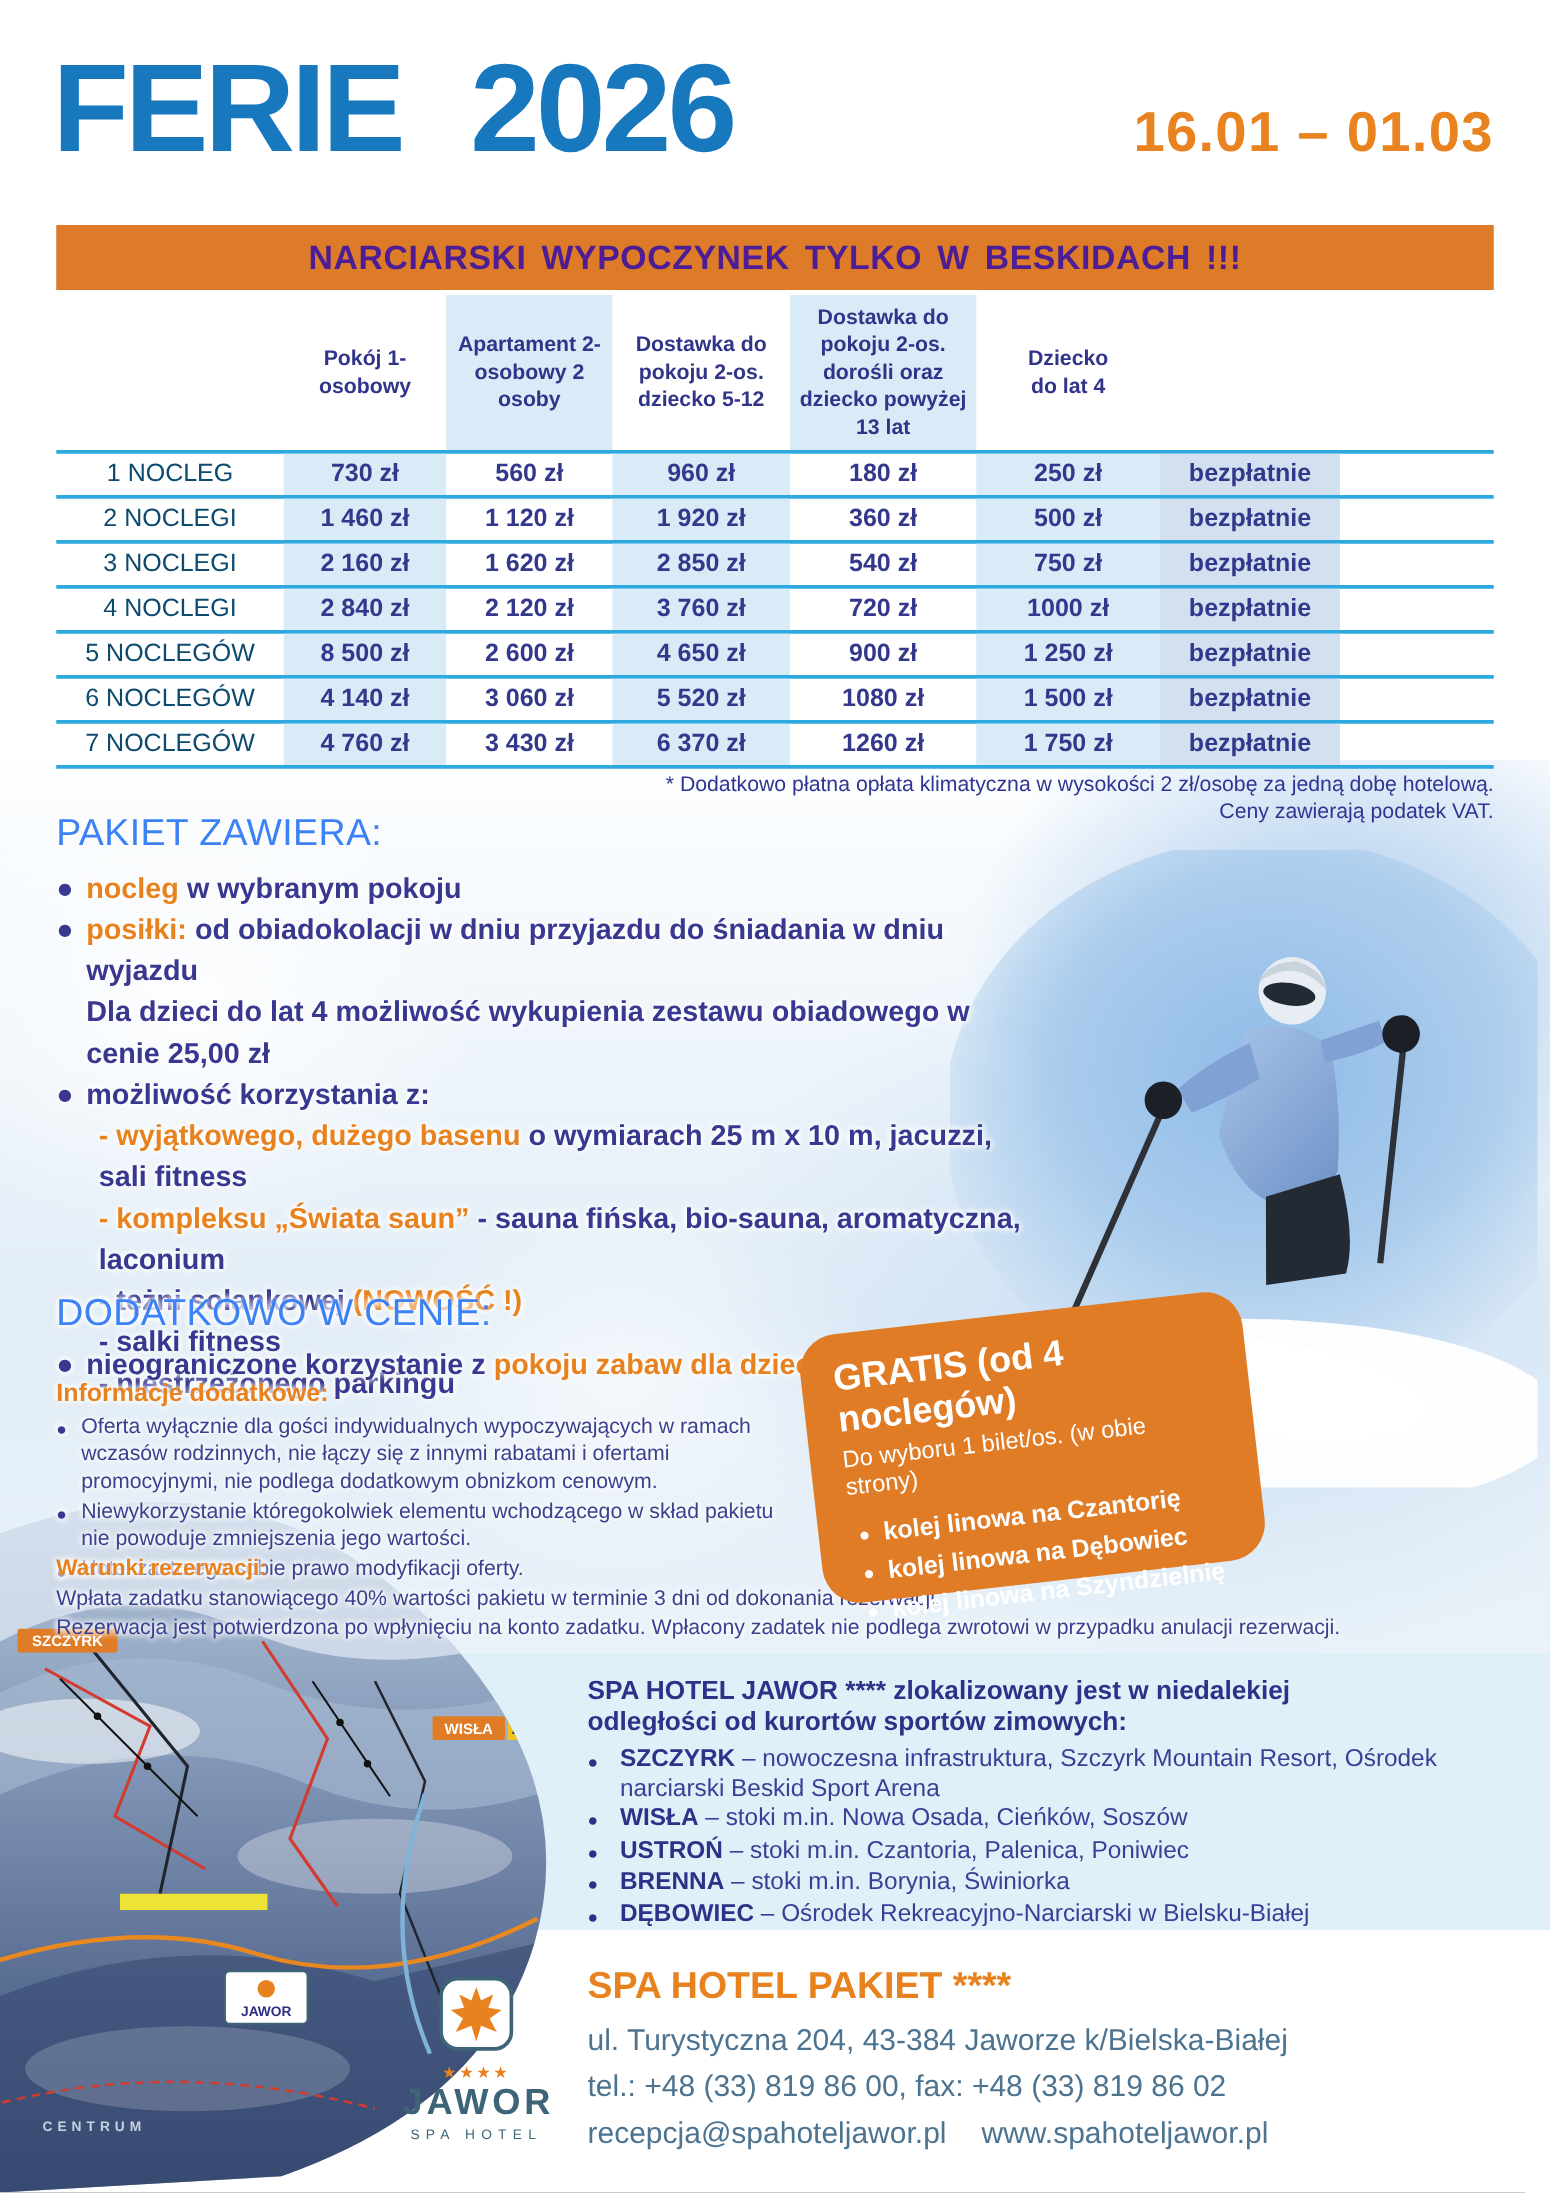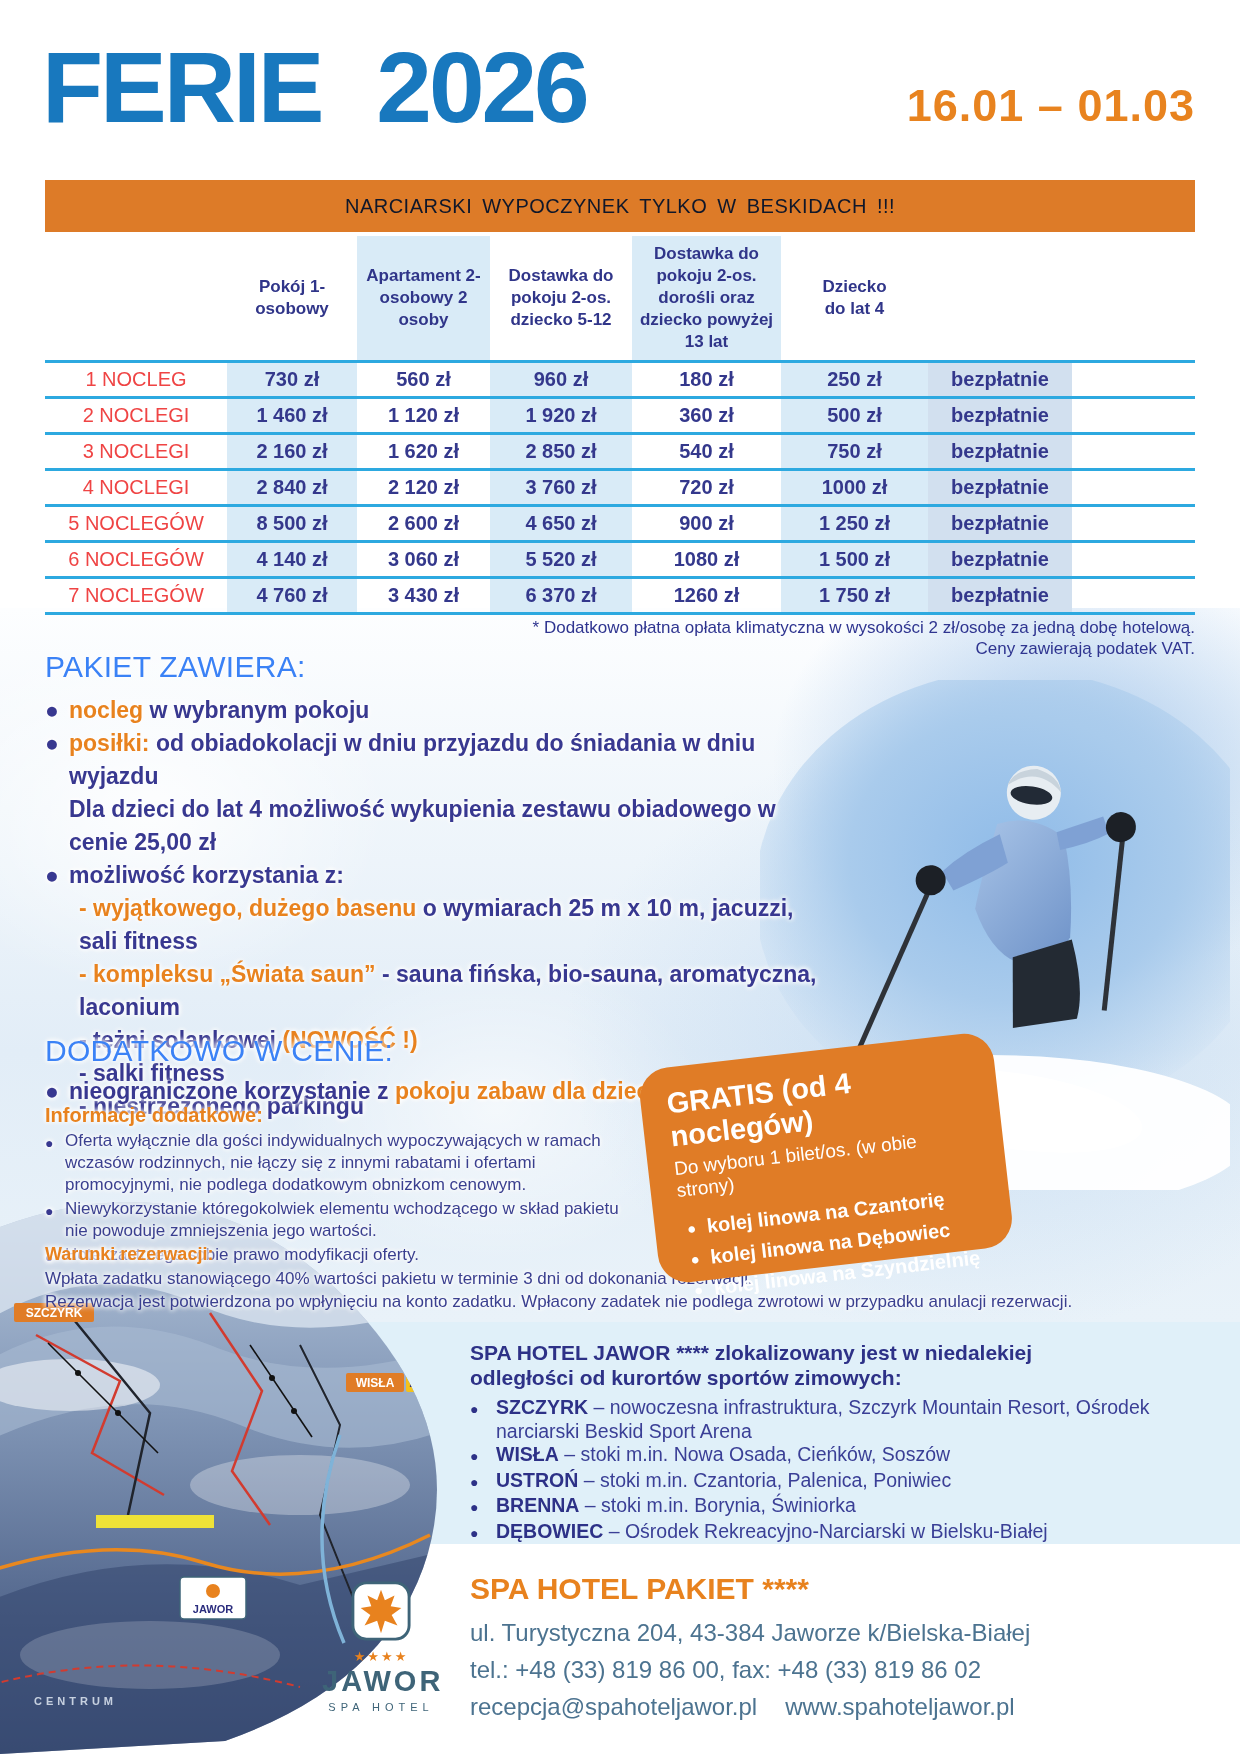--- a/index.html
+++ b/index.html
@@ -4,35 +4,35 @@
 <style>
   html,body{margin:0;padding:0;background:#9aa4ad;}
   .page{position:relative;width:1240px;height:1754px;background:#ffffff;overflow:hidden;
         font-family:"Liberation Sans", sans-serif;margin:0 auto;}
   
   .title{position:absolute;left:42px;top:30px;font-size:100px;font-weight:bold;
          color:#1878BE;letter-spacing:-3px;word-spacing:30px;}
   .dates{position:absolute;right:45px;top:80px;font-size:45px;font-weight:bold;color:#E8831F;letter-spacing:1px;}
   .banner{position:absolute;left:45px;top:180px;width:1150px;height:52px;background:#DD7B28;
           display:flex;align-items:center;justify-content:center;}
-  .banner span{color:#0f172a;font-size:20px;font-weight:normal;letter-spacing:.5px;word-spacing:4px;}
+  .banner span{color:#4c1d95;font-size:27px;font-weight:bold;letter-spacing:.5px;word-spacing:4px;}
   
   .price-table{position:absolute;left:45px;top:236px;width:1150px;font-weight:bold;}
   .t-head,.t-row{display:grid;grid-template-columns:182px 130px 133px 142px 149px 147px 144px 1fr;}
   .t-head{height:124px;}
   .hcell{display:flex;align-items:center;justify-content:center;text-align:center;
          color:#303589;font-size:17px;line-height:22px;}
   .hcell span{display:inline-block;}
   .hw-a{max-width:112px;} .hw-b{max-width:142px;} .hw-c{max-width:86px;}
   .colblue{background:#D9EBF7;}
   .t-row{height:33px;border-top:3px solid #2DA9E0;align-items:center;}
   .t-row.last{border-bottom:3px solid #2DA9E0;}
   .tcell{display:flex;align-items:center;justify-content:center;height:100%;
          color:#34388C;font-size:20px;}
-  .tcell.lbl{font-weight:normal;font-size:20px;color:#ef4444;}
+  .tcell.lbl{font-weight:normal;font-size:20px;color:#0c4a6e;}
   .colfree{background:#D2E0EF;}
   .footnote{position:absolute;left:45px;top:617px;width:1150px;text-align:right;
             color:#2F3590;font-size:17px;line-height:21px;}
   
   .bg-snow{position:absolute;left:0;top:608px;width:1240px;height:714px;
     background:
       radial-gradient(420px 320px at 86% 22%, rgba(124,173,226,.65), rgba(124,173,226,0) 70%),
       radial-gradient(560px 420px at 78% 60%, rgba(164,200,236,.40), rgba(164,200,236,0) 72%),
       radial-gradient(340px 260px at 12% 28%, rgba(255,255,255,.85), rgba(255,255,255,0) 70%),
       radial-gradient(300px 220px at 40% 70%, rgba(255,255,255,.6), rgba(255,255,255,0) 70%),

